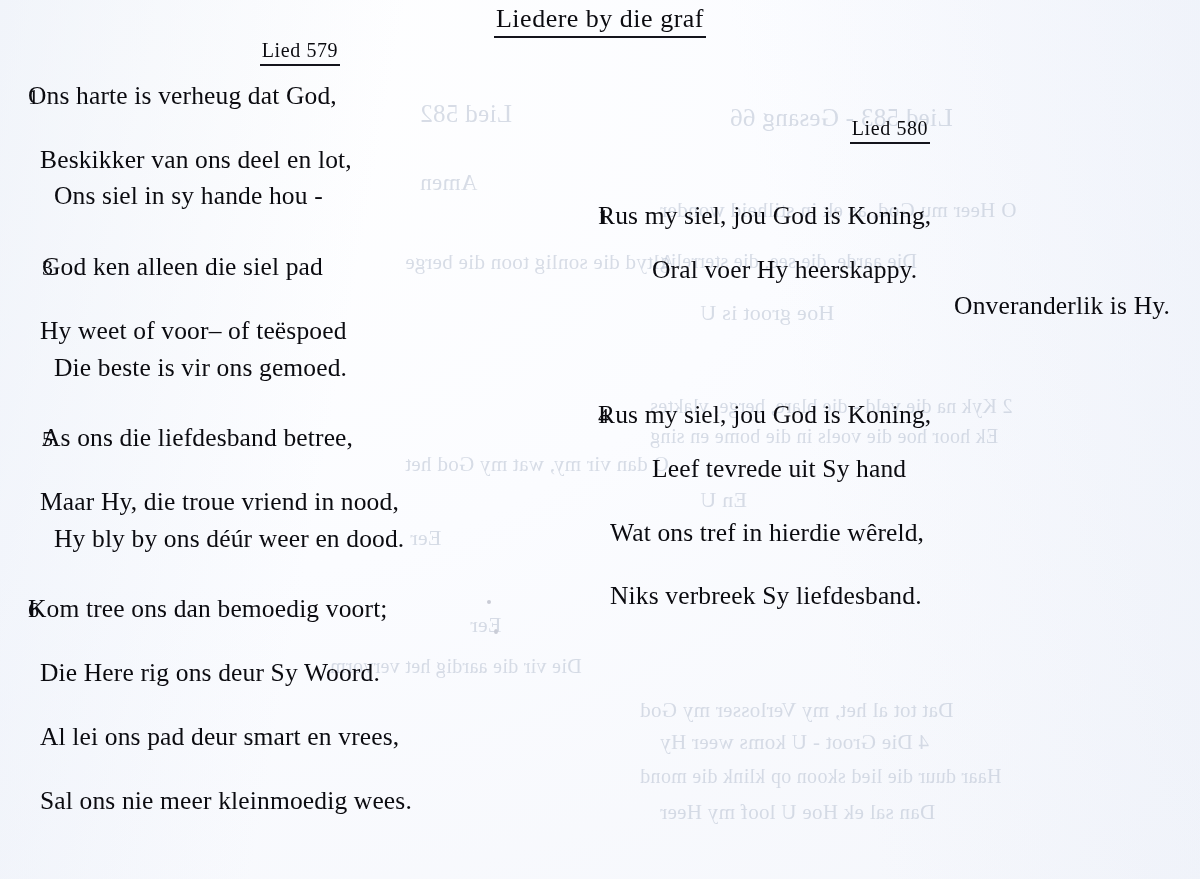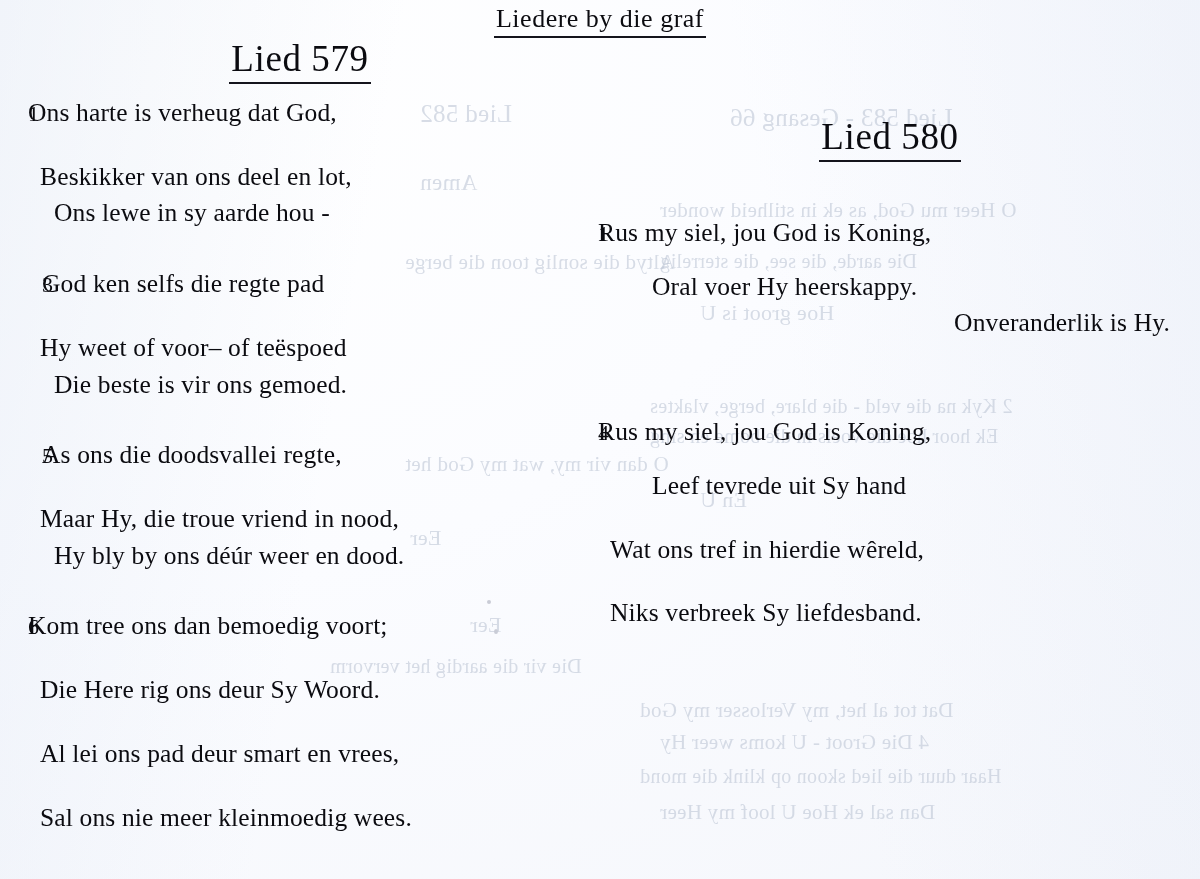--- a/index.html
+++ b/index.html
@@ -70,21 +70,21 @@
   .col {
     position: absolute;
     font-size: 25.5px;
     line-height: 1.0;
   }
   .col-left  { left: 40px;  top: 40px;  width: 520px; }
   .col-right { left: 610px; top: 118px; width: 560px; }
 
   .song-title {
     text-align: center;
-    font-size: 37px;
+    font-size: 20px;
     margin: 0 0 18px 0;
     letter-spacing: .6px;
   }
   .song-title span.u {
     border-bottom: 2px solid #14141c;
     padding: 0 2px 3px 2px;
   }
 
   .verse {
     margin: 0 0 34px 0;
@@ -149,31 +149,31 @@
   </div>
 
   <div class="col col-left">
     <div class="song-title">
       <span class="u">Lied 579</span>
     </div>
 
     <div class="verse">
       <span class="line i1"><span class="num">1</span><span>Ons harte is verheug dat God,</span></span>
       <span class="line i0">Beskikker van ons deel en lot,</span>
-      <span class="line i1">Ons lewe in sy aarde hou -</span>
-    </div>
-
-    <div class="verse">
-      <span class="line i2"><span class="num">3</span><span>God ken selfs die regte pad</span></span>
+      <span class="line i1">Ons siel in sy hande hou -</span>
+    </div>
+
+    <div class="verse">
+      <span class="line i2"><span class="num">3</span><span>God ken alleen die siel pad</span></span>
       <span class="line i0">Hy weet of voor– of teëspoed</span>
       <span class="line i1">Die beste is vir ons gemoed.</span>
     </div>
 
     <div class="verse">
-      <span class="line i2"><span class="num">5</span><span>As ons die doodsvallei regte,</span></span>
+      <span class="line i2"><span class="num">5</span><span>As ons die liefdesband betree,</span></span>
       <span class="line i0">Maar Hy, die troue vriend in nood,</span>
       <span class="line i1">Hy bly by ons déúr weer en dood.</span>
     </div>
 
     <div class="verse">
       <span class="line i1"><span class="num">6</span><span>Kom tree ons dan bemoedig voort;</span></span>
       <span class="line i0">Die Here rig ons deur Sy Woord.</span>
       <span class="line i0">Al lei ons pad deur smart en vrees,</span>
       <span class="line i0">Sal ons nie meer kleinmoedig wees.</span>
     </div>

